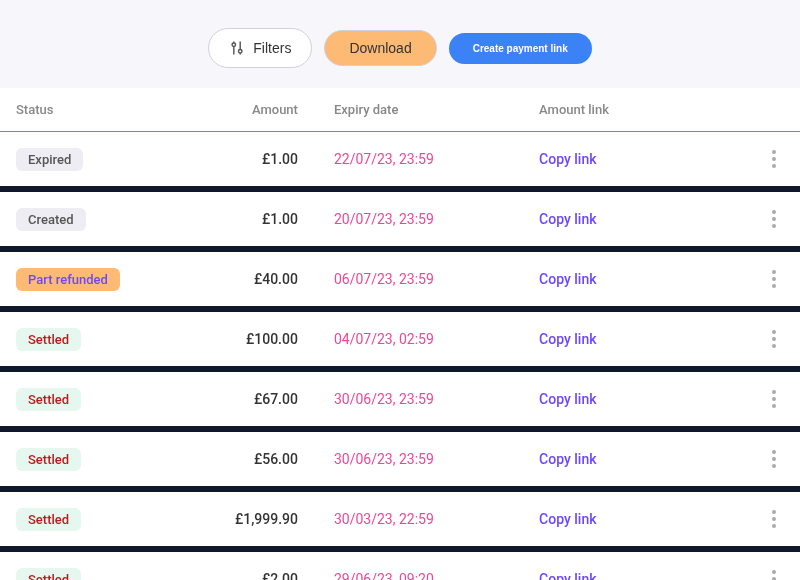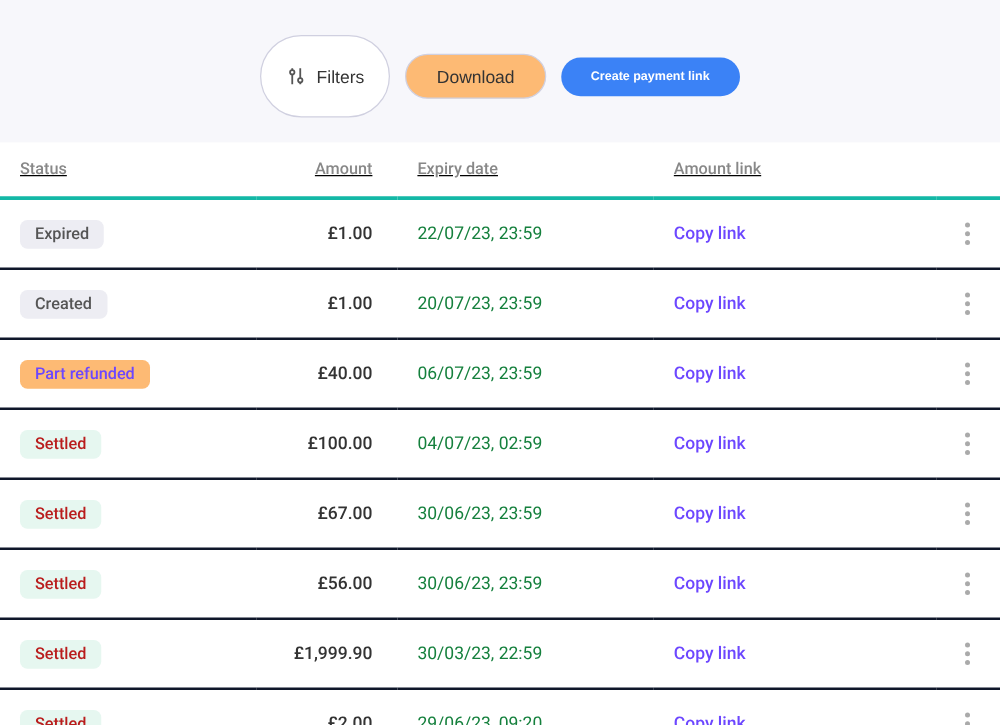--- a/index.html
+++ b/index.html
@@ -24,21 +24,21 @@
       gap: 12px;
       padding: 28px 20px 20px;
     }
     .btn-filters {
       display: flex;
       align-items: center;
       gap: 8px;
       border: 1.5px solid #d0d0e0;
       background: white;
       border-radius: 50px;
-      padding: 24px 20px;
+      padding: 11px 20px;
       font-size: 14px;
       color: #333;
       cursor: pointer;
       font-weight: 500;
     }
     .btn-filters svg {
       width: 16px;
       height: 16px;
     }
     .btn-download {
@@ -65,46 +65,45 @@
       background: white;
       margin: 0 0;
       flex: 1;
       overflow: hidden;
     }
     table {
       width: 100%;
       border-collapse: collapse;
     }
     thead tr {
-      border-bottom: 3px solid #14b8a6;
-      text-decoration: underline;
+      border-bottom: 1px solid #14b8a6;
     }
     thead th {
       padding: 14px 16px;
       text-align: left;
       font-size: 13px;
       font-weight: 500;
       color: #888;
       background: white;
     }
     thead th.col-amount { text-align: right; padding-right: 20px; }
     tbody tr {
-      border-bottom: 2px solid #0f172a;
+      border-bottom: 6px solid #0f172a;
     }
     tbody td {
       padding: 14px 16px;
       font-size: 14px;
       color: #333;
     }
     td.col-amount {
       text-align: right;
       padding-right: 20px;
       font-weight: 500;
     }
-    td.col-expiry { color: #15803d; }
+    td.col-expiry { color: #ec4899; }
     .badge {
       display: inline-block;
       padding: 4px 12px;
       border-radius: 6px;
       font-size: 13px;
       font-weight: 500;
     }
     .badge-expired {
       background: #ededf3;
       color: #555;

